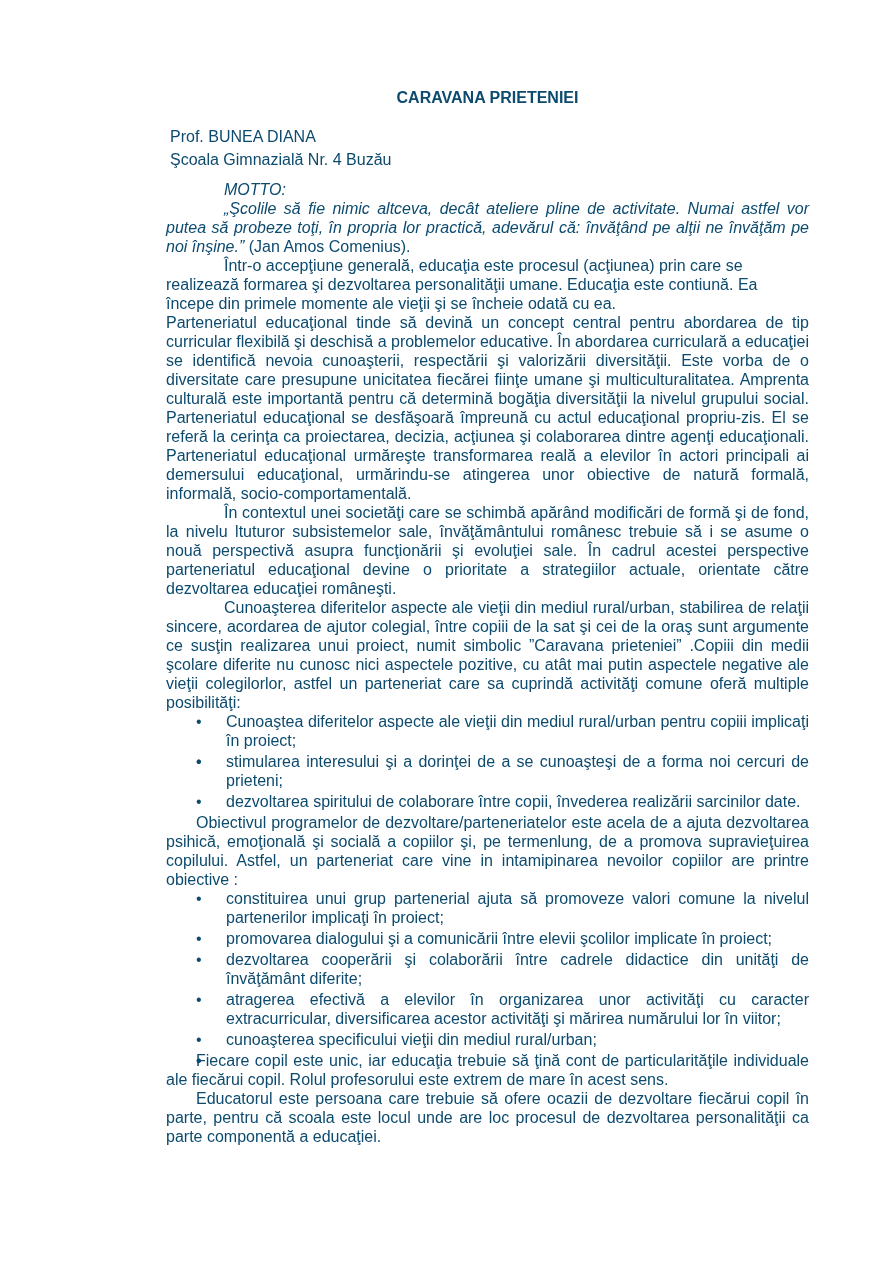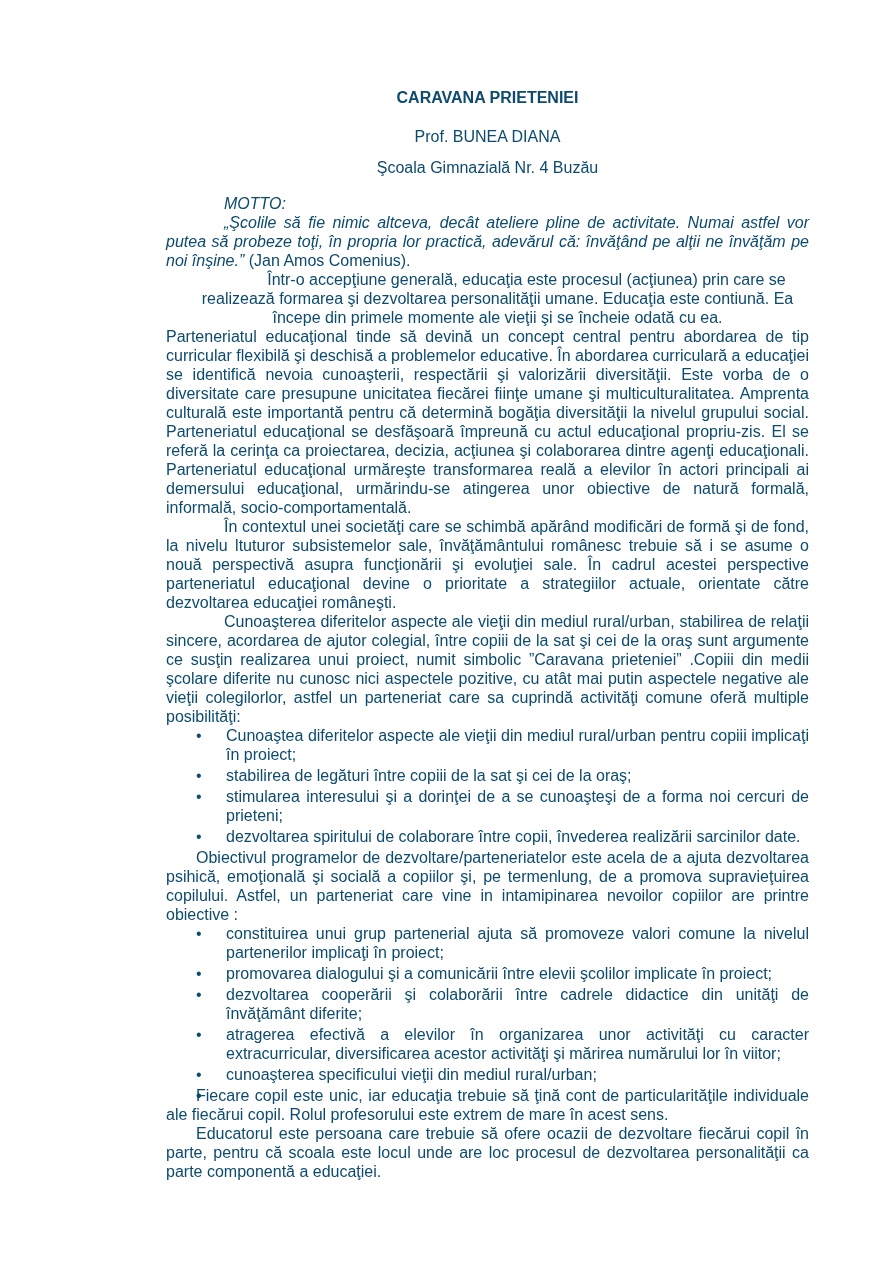--- a/index.html
+++ b/index.html
@@ -2,28 +2,28 @@
 <html><head>
 <meta charset="utf-8">
 <style>
   html, body { margin: 0; padding: 0; background: #ffffff; }
   body { width: 892px; height: 1262px; position: relative; overflow: hidden; }
   .page {
     position: absolute; left: 166px; top: 88px; width: 643px;
     font-family: Liberation Sans, sans-serif; font-size: 16px; line-height: 19px; color: #0c4a6e;
   }
   .title { text-align: center; font-weight: bold; font-size: 16px; margin: 0 0 20px 0; }
-  .author { text-align: center; margin: 12px; }
-  .motto-label { font-style: italic; margin: 17px 0 0 0; padding-left: 58px; }
+  .author { text-align: left; margin: 4px; }
+  .motto-label { font-style: italic; margin: 11px 0 0 0; padding-left: 58px; }
   .motto { font-style: italic; text-align: justify; text-indent: 58px; margin: 0; }
   .motto .src { font-style: normal; }
   p { margin: 0; text-align: justify; }
   .ind { text-indent: 58px; }
   .ind-s { text-indent: 30px; }
-  .noj { text-align: center; margin-left: 20px; }
+  .noj { text-align: left; }
   ul { list-style: none; margin: 0 0 0 0; padding: 0; }
   ul li { position: relative; padding-left: 60px; text-align: justify; margin: 0 0 2px 0; }
   ul li .bullet { position: absolute; left: 30px; top: 0; }
 </style>
 </head>
 <body>
 
 <div class="page">
   <div class="title">CARAVANA PRIETENIEI</div>
   <p class="author">Prof. BUNEA DIANA</p>
@@ -32,21 +32,21 @@
   <p class="motto-label">MOTTO:</p>
   <p class="motto"><span>„Şcolile să fie nimic altceva, decât ateliere pline de activitate. Numai astfel vor putea să probeze toţi, în propria lor practică, adevărul că: învăţând pe alţii ne învăţăm pe noi înşine.”</span><span class="src"> (Jan Amos Comenius).</span></p>
 
   <p class="ind noj">Într-o accepţiune generală, educaţia este procesul (acţiunea) prin care se realizează formarea şi dezvoltarea personalităţii umane. Educaţia este contiună. Ea începe din primele momente ale vieţii  şi se încheie odată cu ea.</p>
   <p>Parteneriatul educaţional  tinde să devină un concept central pentru abordarea de tip curricular flexibilă şi deschisă a problemelor educative. În abordarea curriculară a educaţiei se identifică nevoia cunoaşterii, respectării şi valorizării diversităţii. Este vorba de o diversitate care presupune unicitatea fiecărei fiinţe umane şi multiculturalitatea. Amprenta culturală este importantă pentru că determină bogăţia diversităţii la nivelul grupului social. Parteneriatul educaţional se desfăşoară împreună cu actul educaţional propriu-zis. El se referă la cerinţa ca proiectarea, decizia, acţiunea şi colaborarea dintre agenţi educaţionali. Parteneriatul educaţional urmăreşte transformarea reală a elevilor în actori principali ai demersului educaţional, urmărindu-se atingerea unor obiective de natură formală, informală, socio-comportamentală.</p>
   <p class="ind">În contextul unei societăţi care se schimbă apărând modificări de formă şi de fond, la nivelu ltuturor subsistemelor sale, învăţământului românesc trebuie să i se asume o nouă perspectivă asupra funcţionării şi evoluţiei sale. În  cadrul acestei perspective parteneriatul educaţional devine o prioritate a strategiilor actuale, orientate către dezvoltarea educaţiei româneşti.</p>
   <p class="ind">Cunoaşterea diferitelor aspecte ale vieţii din mediul rural/urban, stabilirea de relaţii sincere, acordarea de ajutor colegial, între copiii de la sat şi cei de la oraş sunt argumente ce susţin realizarea unui proiect, numit simbolic ”Caravana prieteniei” .Copiii din medii şcolare diferite nu cunosc nici aspectele pozitive, cu atât mai putin aspectele negative ale vieţii colegilorlor, astfel un parteneriat care sa cuprindă activităţi comune oferă multiple posibilităţi:</p>
 
   <ul>
     <li><span class="bullet">•</span><span>Cunoaştea diferitelor aspecte ale vieţii din mediul rural/urban pentru copiii implicaţi în proiect;</span></li>
-    <li><span class="bullet">•</span><span>stabilirea de legături între copiii de la sat şi cei de la oraş;</span></li>
+    <li><span class="bullet">•</span></li>
     <li><span class="bullet">•</span><span>stimularea interesului şi a dorinţei de a se cunoaşteşi de a forma noi cercuri de prieteni;</span></li>
     <li><span class="bullet">•</span><span>dezvoltarea spiritului de colaborare între copii, învederea realizării sarcinilor date.</span></li>
   </ul>
 
   <p class="ind-s">Obiectivul programelor de dezvoltare/parteneriatelor este acela de a ajuta dezvoltarea psihică, emoţională şi socială a copiilor şi, pe termenlung, de a promova supravieţuirea copilului. Astfel, un parteneriat care vine in intamipinarea nevoilor copiilor are printre obiective :</p>
 
   <ul>
     <li><span class="bullet">•</span><span>constituirea unui grup partenerial ajuta să promoveze valori comune la nivelul partenerilor implicaţi în proiect;</span></li>
     <li><span class="bullet">•</span><span>promovarea dialogului şi a comunicării între elevii şcolilor implicate în proiect;</span></li>
     <li><span class="bullet">•</span><span>dezvoltarea cooperării şi colaborării între cadrele didactice din unităţi de învăţământ diferite;</span></li>

